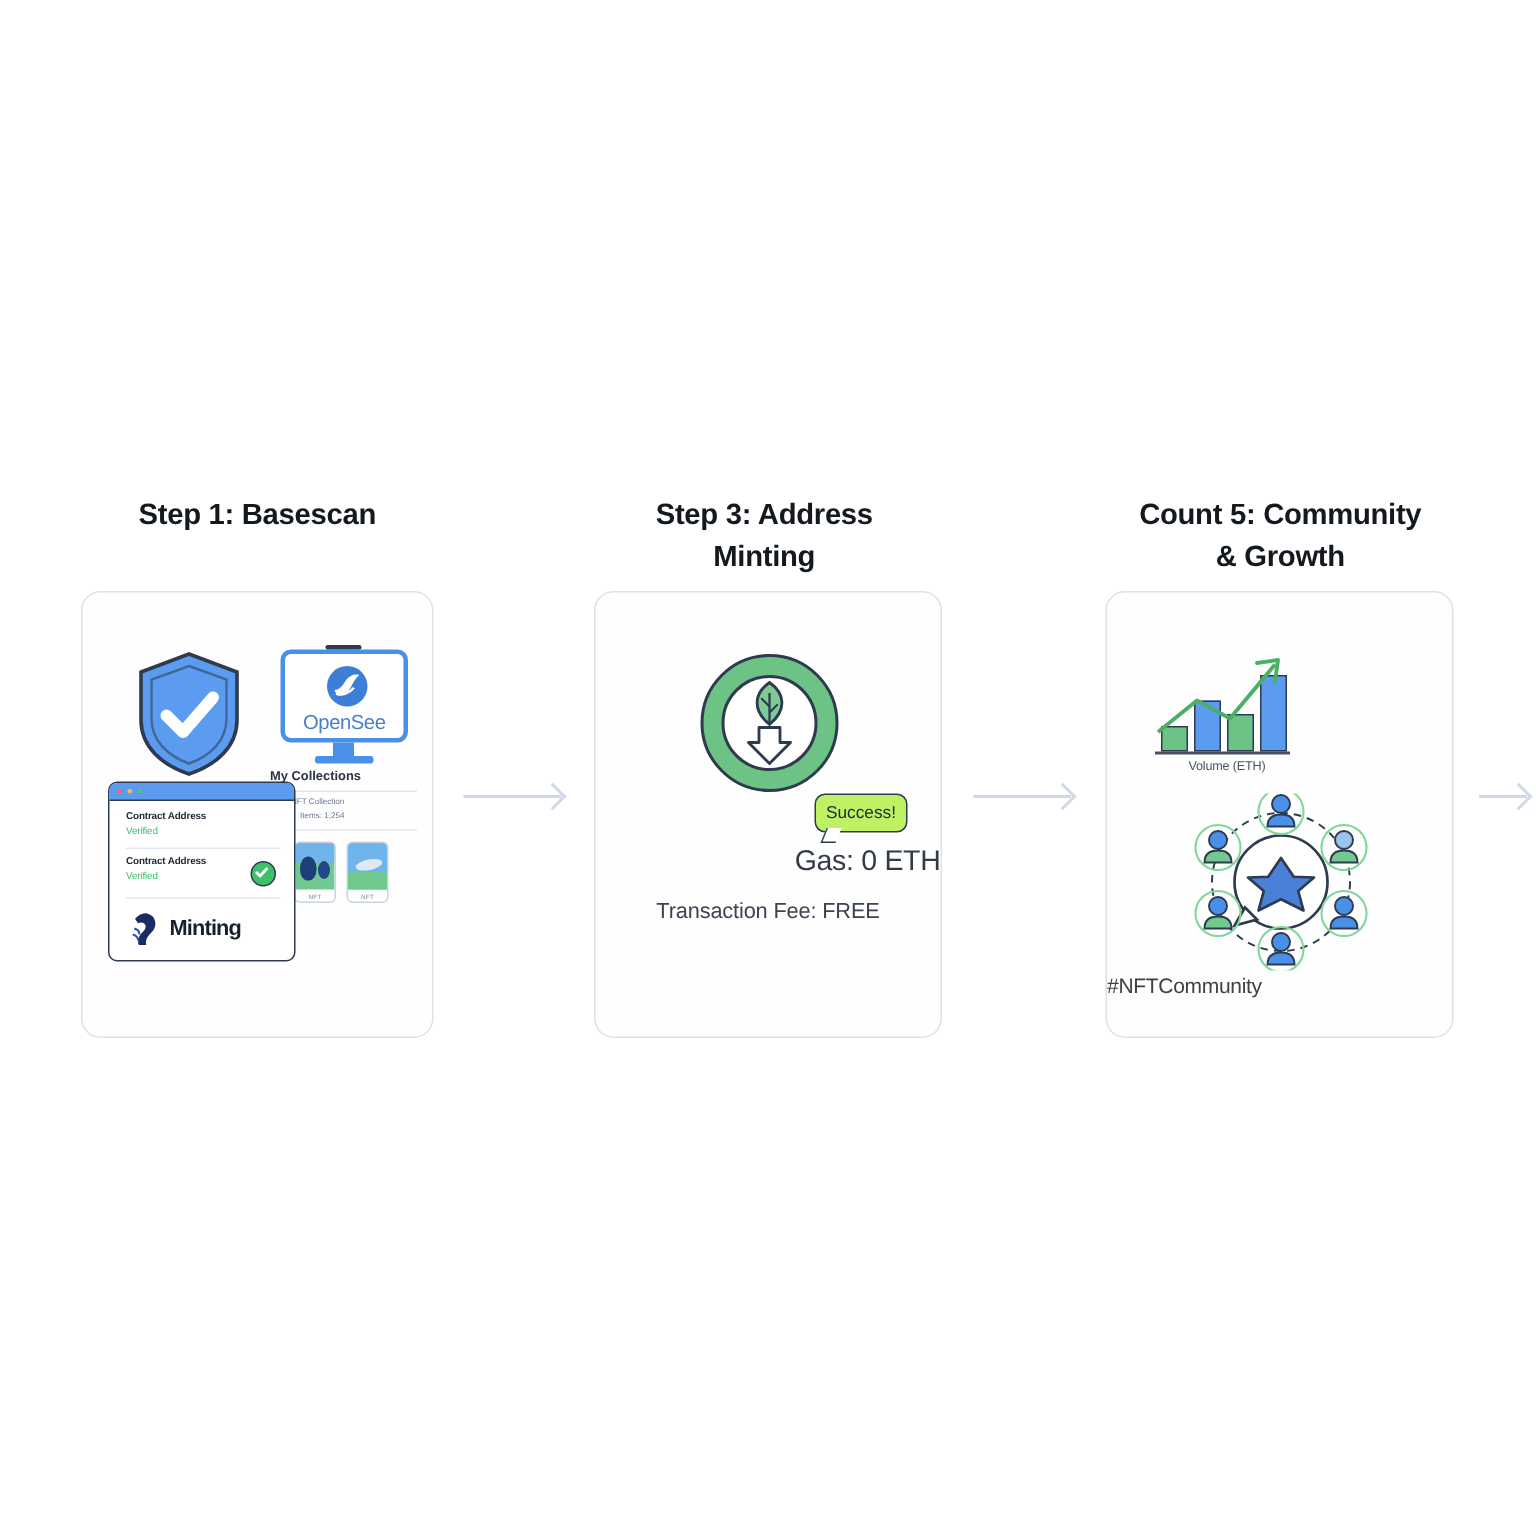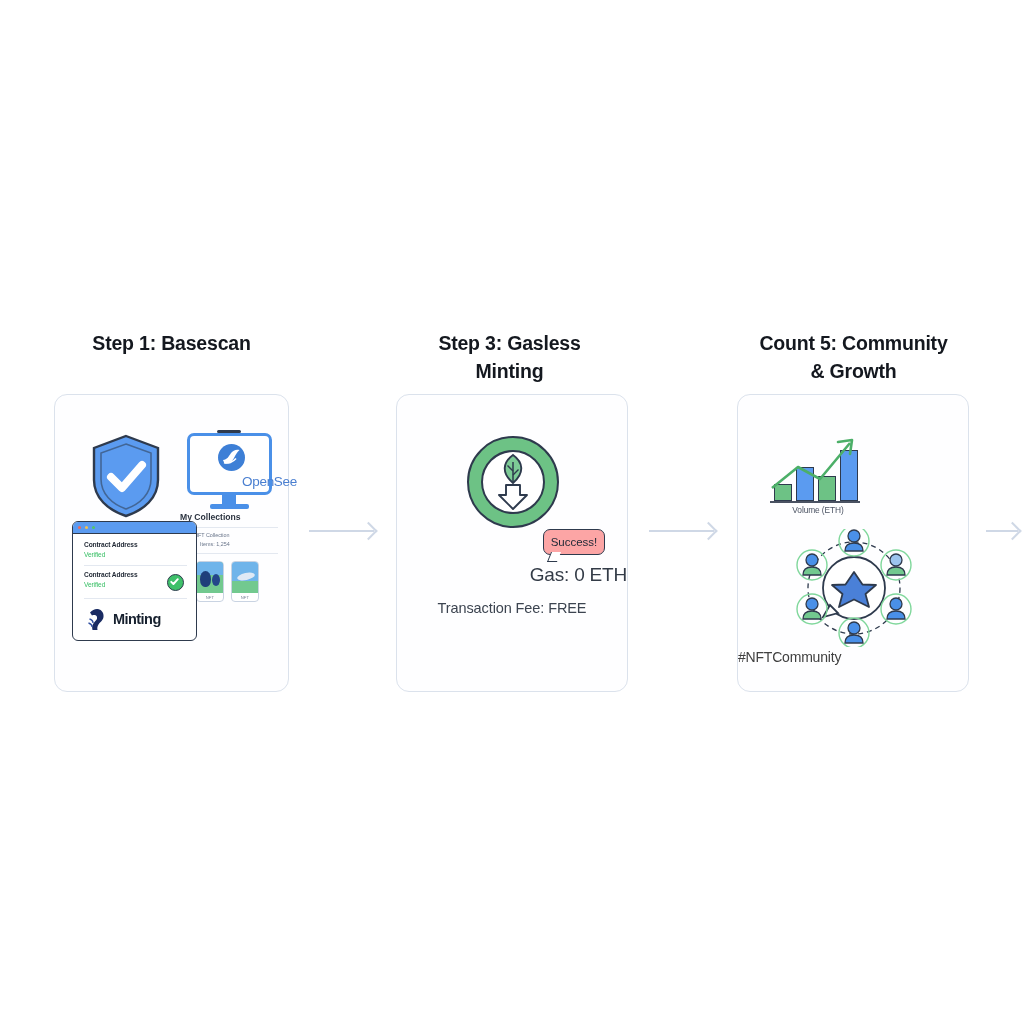--- a/index.html
+++ b/index.html
@@ -40,21 +40,21 @@
   
   .shield{position:absolute;}
   .mon-body{
     position:absolute;background:#ffffff;
     border:3.5px solid #4a90e8;border-radius:7px;box-sizing:border-box;
   }
   .mon-stand{position:absolute;background:#4a90e8;}
   .mon-base{position:absolute;background:#4a90e8;border-radius:2px;}
   .os-label{
     position:absolute;width:100%;text-align:center;
-    color:#4a7fd0;font-size:13.5px;letter-spacing:-0.3px;padding-left:40px;
+    color:#4a7fd0;font-size:13.5px;letter-spacing:-0.3px;
   }
 
   .collections-title{
     position:absolute;font-size:8.6px;color:#2b3340;font-weight:bold;
     text-align:left;width:100%;
   }
   .hr-line{position:absolute;height:1px;background:#e3e8f0;}
   .coll-row{position:absolute;font-size:5.4px;color:#69758a;line-height:1.5;}
   .coll-dot{
     position:absolute;width:3.5px;height:3.5px;border-radius:50%;
@@ -95,21 +95,21 @@
   
   .ring{
     position:absolute;border-radius:50%;
     background:#6dc285;border:2px solid #2e3a4d;box-sizing:border-box;
   }
   .ring-inner{
     position:absolute;border-radius:50%;background:#ffffff;
     border:2px solid #2e3a4d;box-sizing:border-box;
   }
   .bubble{
-    position:absolute;background:#fca5a5;
+    position:absolute;background:#bef264;
     border:1.8px solid #2e3a4d;border-radius:7px;
     font-size:11.5px;color:#222b38;
     display:flex;align-items:center;justify-content:center;
     box-sizing:border-box;
   }
   .bubble-tail{
     position:absolute;width:9px;height:9px;background:#ffffff;
     border-left:1.8px solid #2e3a4d;border-bottom:1.8px solid #2e3a4d;
     transform:skewX(-22deg);
   }
@@ -219,21 +219,21 @@
         <path d="M3.5 16 C5.5 16.5 7 18 7.2 20" fill="none" stroke="#2f4fa0" stroke-width="1.4"></path>
       </svg>
       <div class="basescan-txt" style="left:40px;top:89px;">Minting</div>
     </div>
   </div>
 
   <div class="arrow" style="left:305px;top:530px;width:65px;"></div>
 
   <div class="step" style="left:378px;top:330px;width:255px;">
     <div class="step-title">
-      <div>Step 3: Gasless</div>
+      <div>Step 3: Address</div>
       <div>Minting</div>
     </div>
   </div>
 
   <div class="card" style="left:392px;top:394px;width:232px;height:298px;">
 
     <div class="ring" style="left:70px;top:41px;width:92px;height:92px;"></div>
     <div class="ring-inner" style="left:84px;top:55px;width:64px;height:64px;"></div>
 
     <svg style="position:absolute;left:92px;top:56px;" width="48" height="62" viewBox="0 0 48 62">

